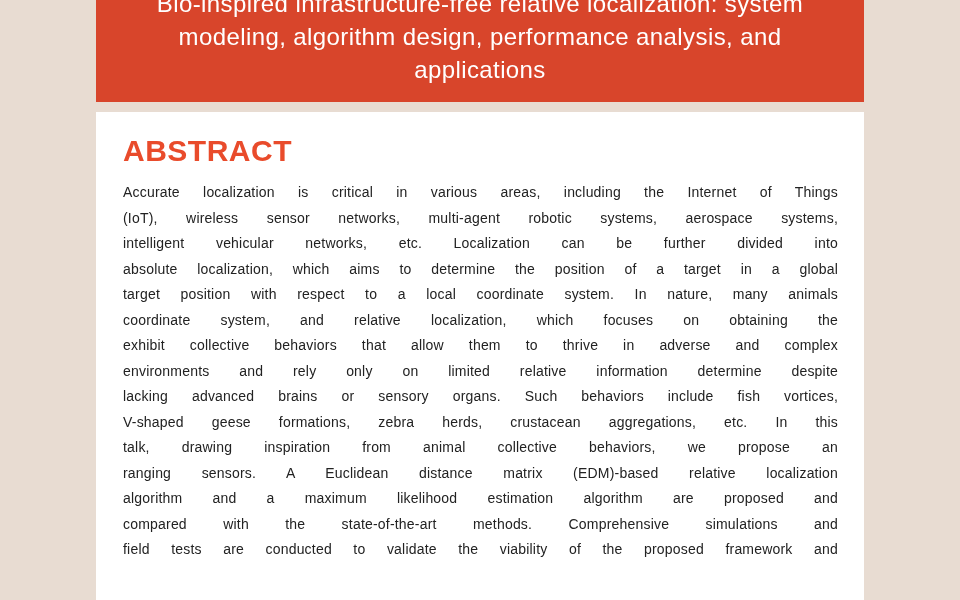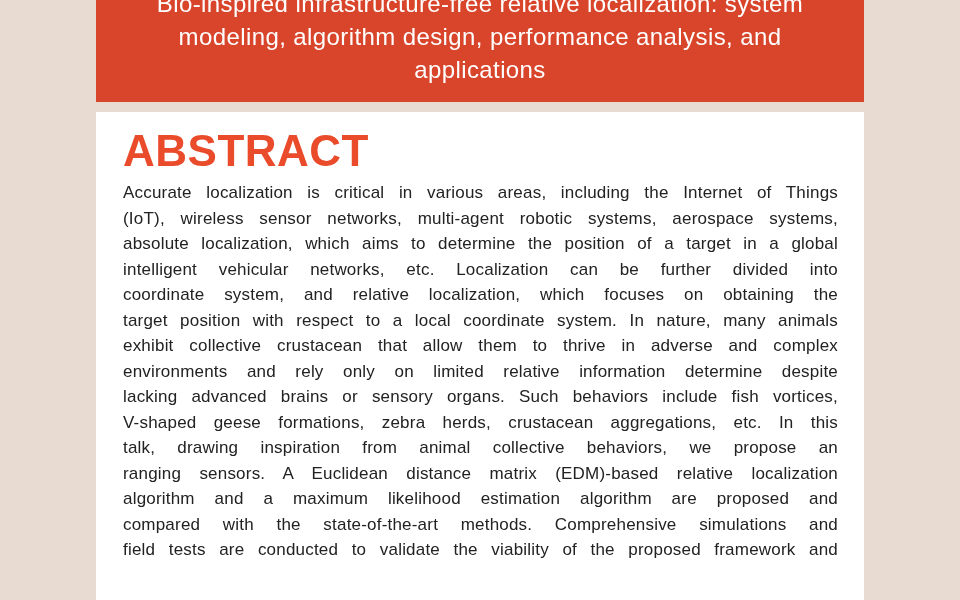--- a/index.html
+++ b/index.html
@@ -35,30 +35,30 @@
   .card {
     position: absolute;
     left: 96px; top: 112px;
     width: 768px; height: 520px;
     background: var(--card, #ffffff);
     box-sizing: border-box;
     padding: 20px 26px 0 27px;
   }
   .abstract-heading {
     color: var(--heading, #e94b2b);
-    font-size: 44px;
+    font-size: 30px;
     font-weight: bold;
     line-height: 38px;
     letter-spacing: 0.5px;
     margin: 0;
   }
   .abstract-text {
     margin-top: 10px;
     color: var(--body-text, #222222);
-    font-size: 17px;
+    font-size: 14px;
     line-height: 25.5px;
     letter-spacing: 0.2px;
   }
   .abs-line {
     text-align: justify;
     text-align-last: justify;
     text-justify: inter-word;
     white-space: normal;
   }
 </style>
@@ -72,25 +72,25 @@
       <div class="title-line">modeling, algorithm design, performance analysis, and</div>
       <div class="title-line">applications</div>
     </div>
 
   <div class="card">
     <h1 class="abstract-heading">ABSTRACT</h1>
 
     <div class="abstract-text">
         <div class="abs-line">Accurate localization is critical in various areas, including the Internet of Things</div>
         <div class="abs-line">(IoT), wireless sensor networks, multi-agent robotic systems, aerospace systems,</div>
+        <div class="abs-line">intelligent vehicular networks, etc. Localization can be further divided into</div>
         <div class="abs-line">absolute localization, which aims to determine the position of a target in a global</div>
-        <div class="abs-line">intelligent vehicular networks, etc. Localization can be further divided into</div>
+        <div class="abs-line">target position with respect to a local coordinate system. In nature, many animals</div>
         <div class="abs-line">coordinate system, and relative localization, which focuses on obtaining the</div>
-        <div class="abs-line">target position with respect to a local coordinate system. In nature, many animals</div>
-        <div class="abs-line">exhibit collective crustacean that allow them to thrive in adverse and complex</div>
+        <div class="abs-line">exhibit collective behaviors that allow them to thrive in adverse and complex</div>
         <div class="abs-line">environments and rely only on limited relative information determine despite</div>
         <div class="abs-line">lacking advanced brains or sensory organs. Such behaviors include fish vortices,</div>
         <div class="abs-line">V-shaped geese formations, zebra herds, crustacean aggregations, etc. In this</div>
         <div class="abs-line">talk, drawing inspiration from animal collective behaviors, we propose an</div>
         <div class="abs-line">ranging sensors. A Euclidean distance matrix (EDM)-based relative localization</div>
         <div class="abs-line">algorithm and a maximum likelihood estimation algorithm are proposed and</div>
         <div class="abs-line">compared with the state-of-the-art methods. Comprehensive simulations and</div>
         <div class="abs-line">field tests are conducted to validate the viability of the proposed framework and</div>
       </div>
   </div>

